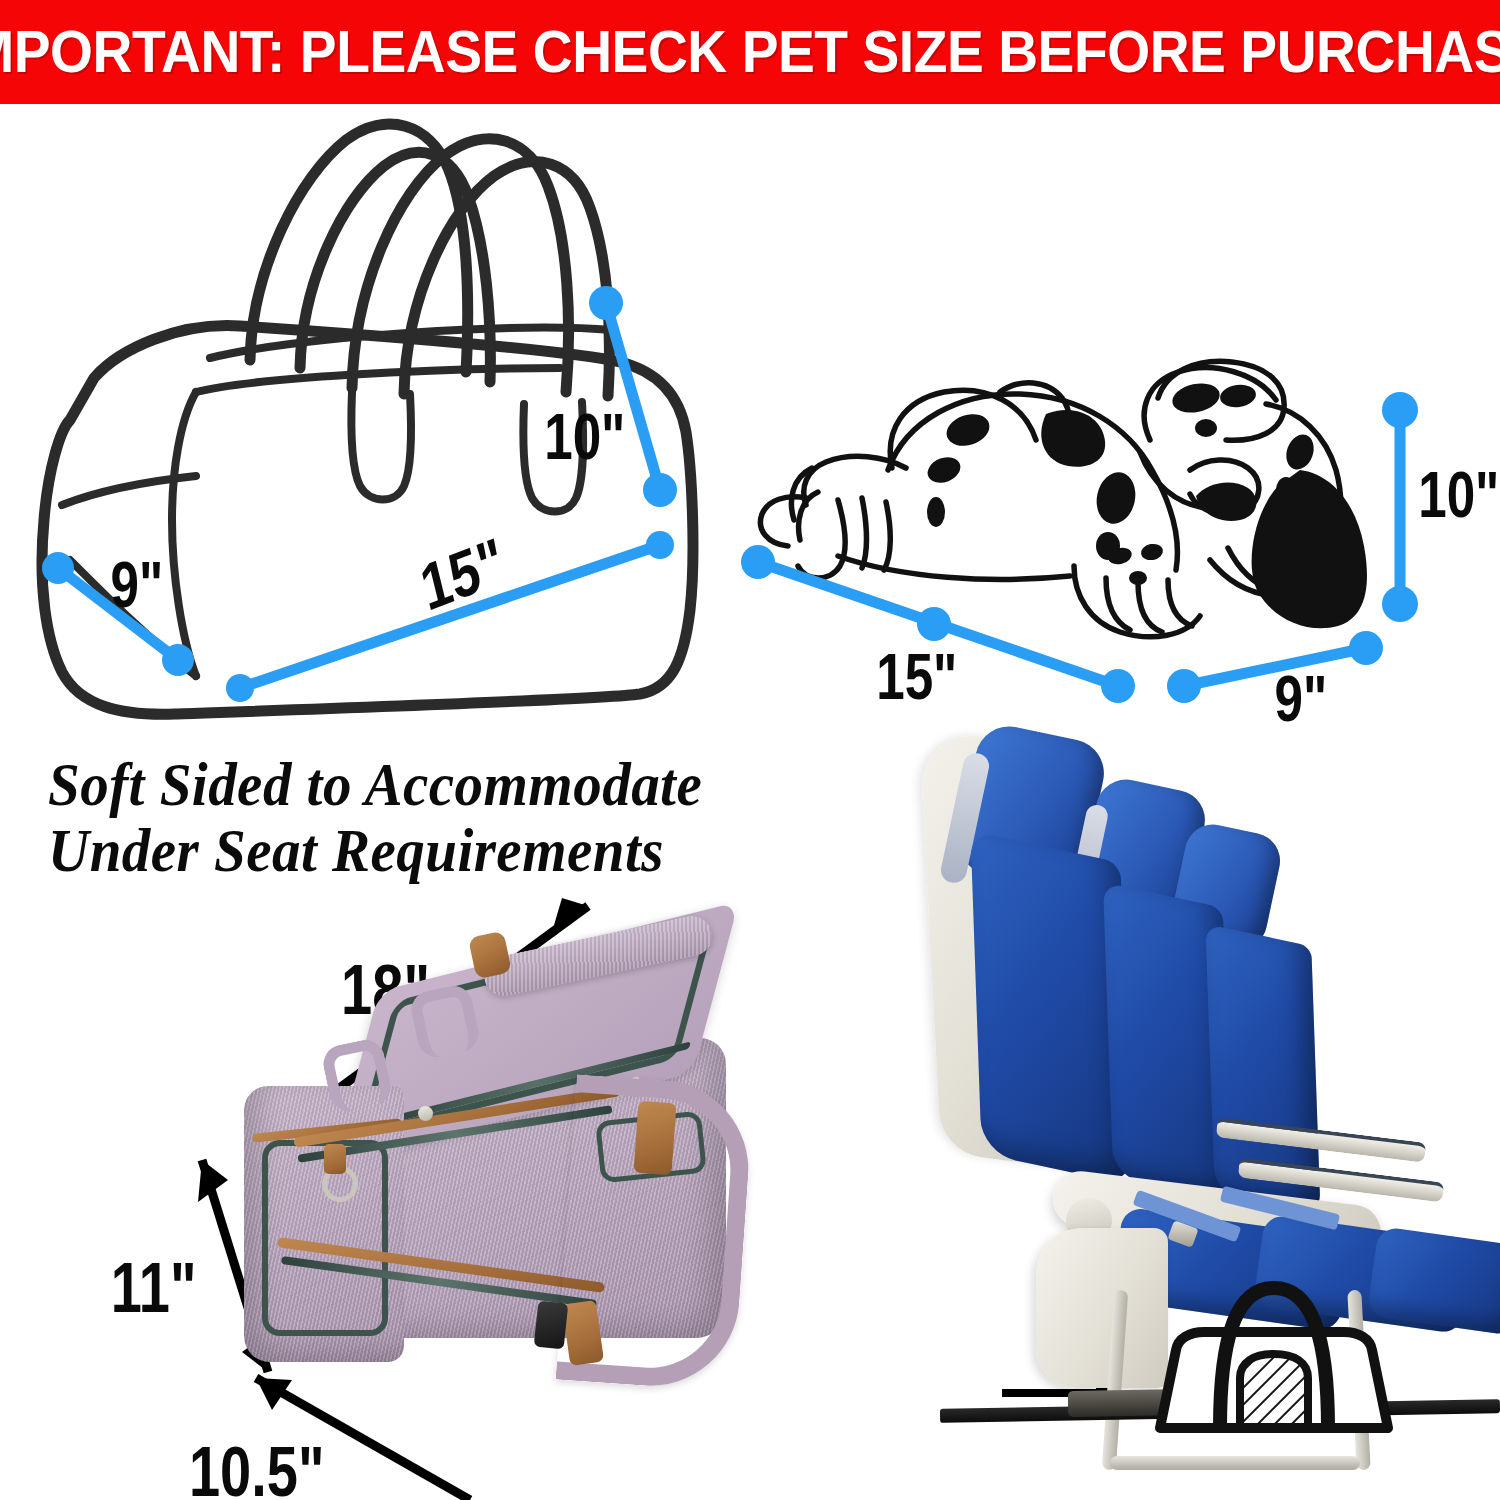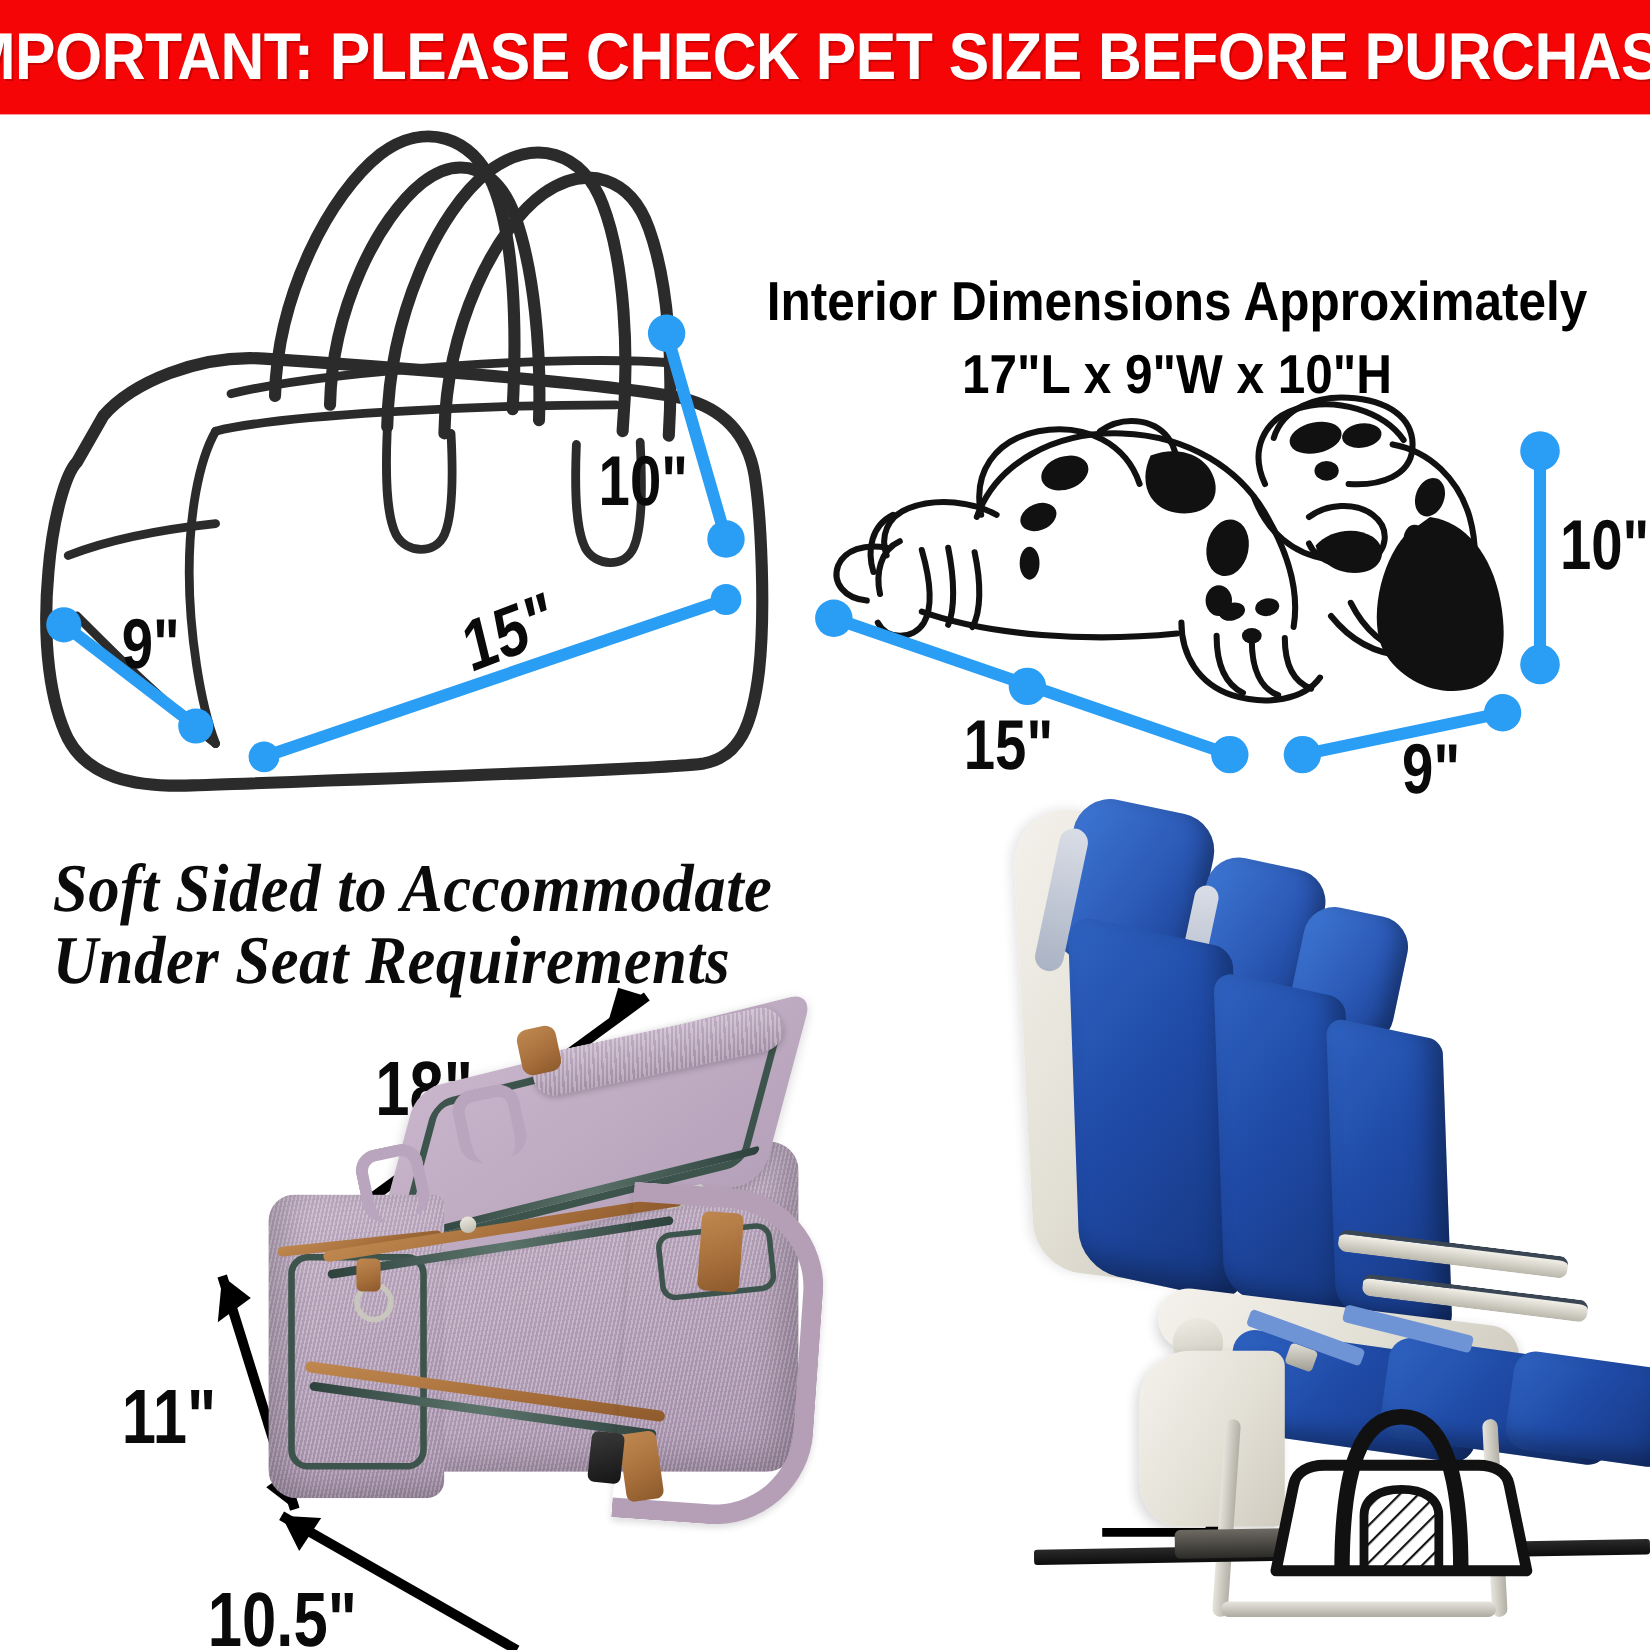--- a/index.html
+++ b/index.html
@@ -14,21 +14,21 @@
      transform:scaleX(0.92);text-shadow:2px 2px 0 rgba(120,0,0,.35);line-height:1;}
   .dim-label{position:absolute;font-family:"Liberation Sans Narrow","Liberation Sans",sans-serif;
         font-weight:700;color:#0a0a0a;white-space:nowrap;transform:scaleX(.8);transform-origin:center center;}
 
   .interior-block{position:absolute;left:640px;top:245px;width:860px;text-align:center;}
   .interior-l1{font-family:"Liberation Sans Narrow","Liberation Sans",sans-serif;font-weight:700;
      font-size:50px;color:#000;white-space:nowrap;transform:scaleX(.9);}
   .interior-l2{font-family:"Liberation Sans Narrow","Liberation Sans",sans-serif;font-weight:700;
      font-size:50px;color:#000;white-space:nowrap;transform:scaleX(.9);margin-top:8px;}
 
-  .tagline{position:absolute;left:48px;top:776px;width:900px;}
+  .tagline{position:absolute;left:48px;top:752px;width:900px;}
   .tag-line{font-family:"Liberation Serif",serif;font-style:italic;font-weight:700;
      font-size:62px;color:#0b0b0b;line-height:1.06;white-space:nowrap;
      transform:scaleX(.92);transform-origin:left center;letter-spacing:.5px;}
 
   
   .layer{position:absolute;left:0;top:0;width:1500px;height:1500px;pointer-events:none;}
 
   
   .carrier{position:absolute;}
   .fab{background:
@@ -47,24 +47,20 @@
 </style>
 </head>
 <body>
 
 <div id="root">
 
   <div class="banner">
     <div class="banner-text">IMPORTANT: PLEASE CHECK PET SIZE BEFORE PURCHASE</div>
   </div>
 
-  <div class="interior-block">
-    <div class="interior-l1">Interior Dimensions Approximately</div>
-    <div class="interior-l2">17"L x 9"W x 10"H</div>
-  </div>
 
   <div class="tagline">
     <div class="tag-line">Soft Sided to Accommodate</div>
     <div class="tag-line">Under Seat Requirements</div>
   </div>
 
   <svg class="layer" viewBox="0 0 1500 1500">
     <defs>
       <style>
         .ink{fill:none;stroke:#2b2b2b;stroke-width:11;stroke-linecap:round;stroke-linejoin:round;}

